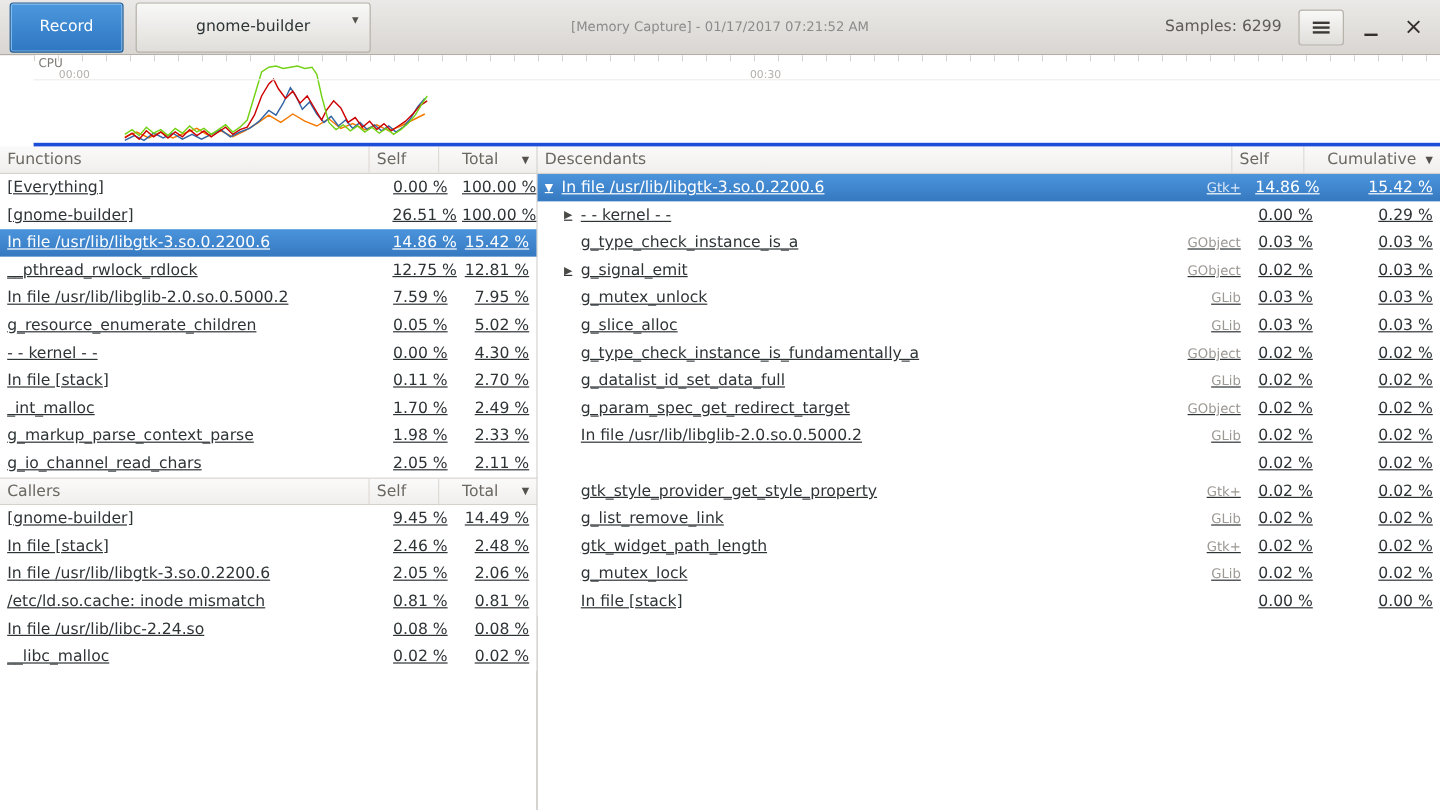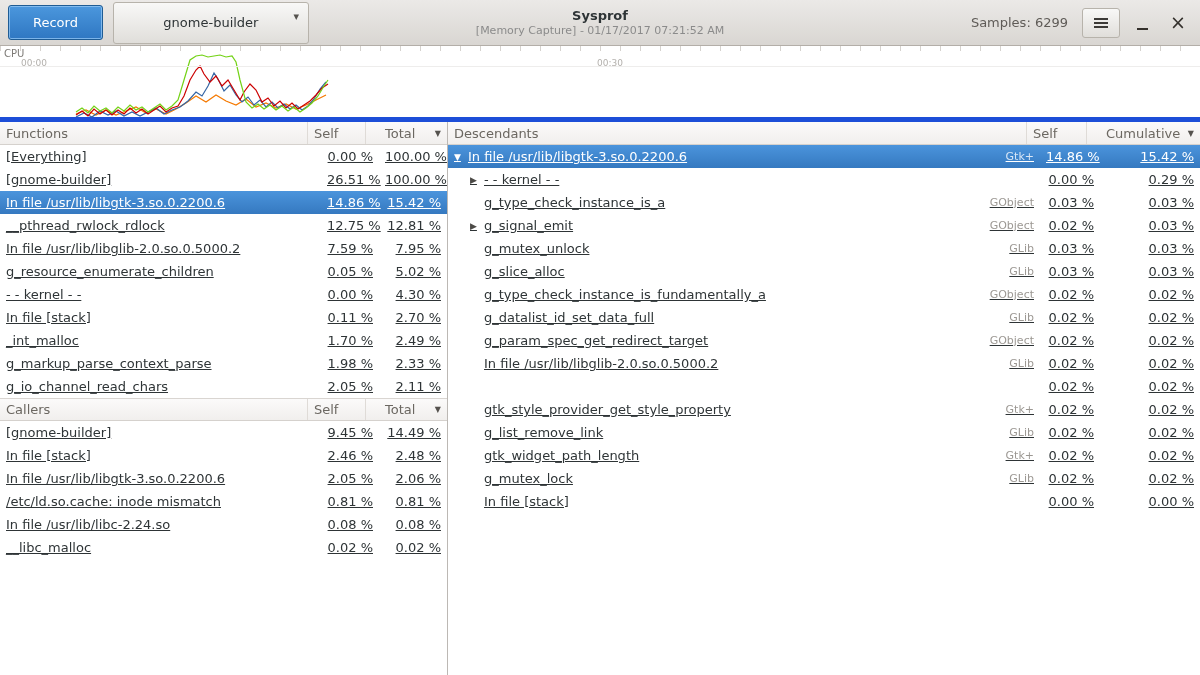--- a/index.html
+++ b/index.html
@@ -4,42 +4,42 @@
 <style>
   * { margin:0; padding:0; box-sizing:border-box; }
   html,body { width:1200px; height:675px; overflow:hidden;
     font-family:"DejaVu Sans","Liberation Sans",sans-serif; background:#fff; color:#2e3436; }
   .window { width:1200px; height:675px; display:flex; flex-direction:column; }
 
   
   .headerbar { flex:0 0 46px; height:46px; background:linear-gradient(#ebe9e7,#d9d6d2);
     border-bottom:1px solid #b3aea8; display:flex; align-items:center; padding:0 8px; position:relative; }
   .hb-left { display:flex; align-items:center; gap:10px; }
-  .record-btn { height:35px; padding:0 24px; font-size:13px; color:#fff; cursor:default;
+  .record-btn { height:42px; padding:0 24px; font-size:13px; color:#fff; cursor:default;
     background:linear-gradient(#4b97dd,#2f77c2); border:1px solid #1f5c94; border-radius:3px;
     box-shadow:inset 0 0 0 1px rgba(150,200,245,.75); font-family:inherit; }
   .target-btn { height:42px; width:196px; font-size:13px; color:#2e3436; cursor:default;
     background:linear-gradient(#f8f8f7,#e0deda); border:1px solid #b7b3ab; border-radius:3px;
     display:flex; align-items:center; justify-content:center; position:relative; font-family:inherit; }
   .target-btn .arrow { position:absolute; right:9px; top:7px; font-size:11px; color:#55524e; }
   .hb-center { position:absolute; left:50%; transform:translateX(-50%); text-align:center; }
   .hb-title { font-size:13px; font-weight:bold; color:#2e3436; line-height:1.25; }
   .hb-subtitle { font-size:11px; color:#8b8b8b; line-height:1.2; }
   .hb-right { margin-left:auto; display:flex; align-items:center; gap:8px; }
   .samples { font-size:13px; color:#5f5b57; margin-right:6px; }
   .tool-btn { width:38px; height:30px; background:linear-gradient(#f8f8f7,#e0deda);
     border:1px solid #b7b3ab; border-radius:3px; display:flex; align-items:center; justify-content:center; }
   .hamburger { width:14px; height:2px; background:#3c3a37; box-shadow:0 -4px 0 #3c3a37, 0 4px 0 #3c3a37; }
   .win-btn { width:28px; height:30px; border:none; background:transparent; display:flex;
     align-items:center; justify-content:center; font-family:inherit; }
   .min-glyph { width:11px; height:2px; background:#34302c; margin-top:12px; }
   .close-glyph { font-size:19px; color:#34302c; line-height:1; }
 
   
-  .timeline { flex:0 0 76px; height:76px; position:relative; background:#fff; border-bottom:5px solid #1d4ed8; }
+  .timeline { flex:0 0 76px; height:76px; position:relative; background:#fff; border-bottom:3px solid #1d4ed8;margin-left:28px; }
   .timeline::before { content:""; position:absolute; top:0; left:0; right:0; height:5px;
     background:repeating-linear-gradient(to right,#d5d2ce 0 1px,transparent 1px 20px); }
   .timeline::after { content:""; position:absolute; top:20px; left:0; right:0; height:1px; background:#eeedec; }
   .cpu-label { position:absolute; top:2px; left:4px; font-size:10px; color:#7d7a76; z-index:2; }
   .tick { position:absolute; top:12px; font-size:9px; color:#b3b0ac; z-index:2; }
   .tick.t0 { left:21px; }
   .tick.t30 { left:597px; }
   .timeline svg { position:absolute; left:0; top:0; }
 
   
@@ -78,21 +78,20 @@
 
   <header class="headerbar">
     <div class="hb-left">
       <button class="record-btn">Record</button>
       <button class="target-btn">
         <span>gnome-builder</span>
         <span class="arrow">▾</span>
       </button>
     </div>
     <div class="hb-center">
-      <div class="hb-title">Sysprof</div>
       <div class="hb-subtitle">[Memory Capture] - 01/17/2017 07:21:52 AM</div>
     </div>
     <div class="hb-right">
       <span class="samples">Samples: 6299</span>
       <button class="tool-btn">
         <span class="hamburger"></span>
       </button>
       <button class="win-btn">
         <span class="min-glyph"></span>
       </button>

